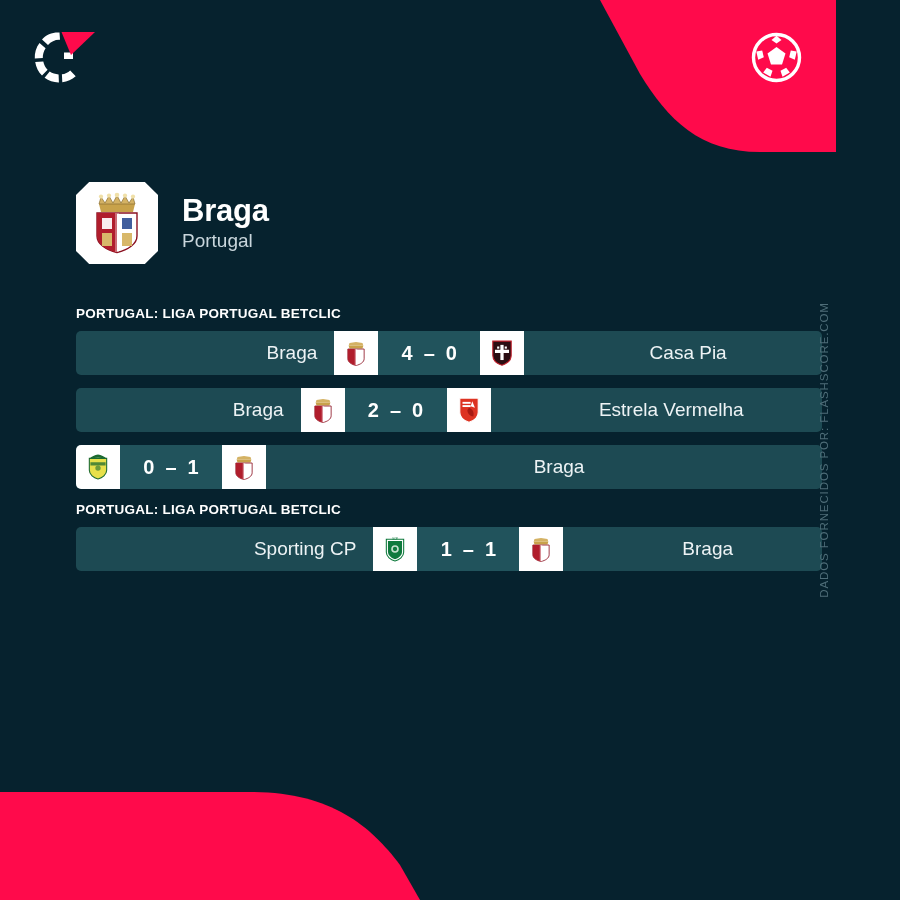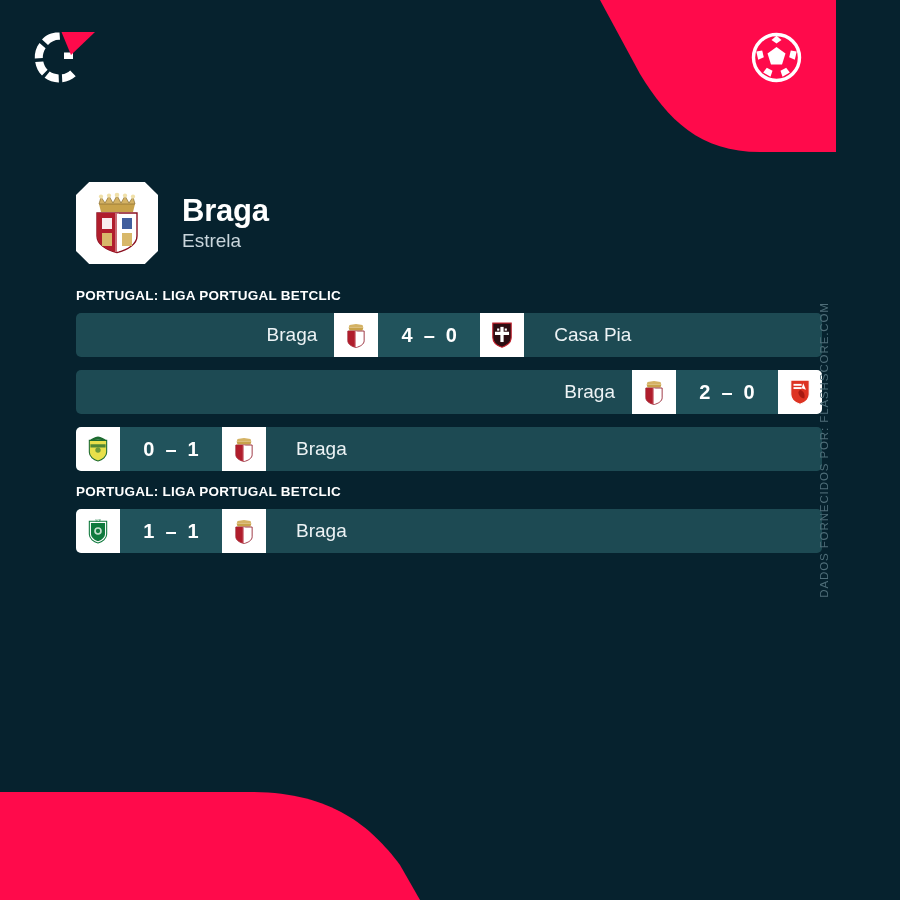--- a/index.html
+++ b/index.html
@@ -72,21 +72,21 @@
   .team-country {
     font-size: 19px;
     color: #c9d6dc;
     font-weight: normal;
     line-height: 1.2;
   }
 
   
   .matches {
     position: absolute;
-    left: 76px; top: 288px;
+    left: 76px; top: 306px;
     width: 746px;
   }
   .match-group { margin-bottom: 13px; }
   .league-label {
     font-size: 13.5px;
     font-weight: bold;
     color: #ffffff;
     letter-spacing: 0.25px;
     margin-bottom: 10px;
     text-transform: uppercase;
@@ -123,21 +123,21 @@
     align-items: center;
     justify-content: center;
     gap: 11px;
     font-size: 20px;
     font-weight: bold;
     color: #ffffff;
   }
   .score-dash { color: #ffffff; font-weight: bold; }
   .away-name {
     flex: 1 1 auto;
-    text-align: left;
+    text-align: center;
     padding-left: 30px;
     font-size: 19px;
     color: #edf3f5;
     white-space: nowrap;
   }
 
   
   .attribution {
     position: absolute;
     right: 6px;
@@ -201,21 +201,21 @@
 
         <rect x="12" y="26" width="10" height="11" fill="#ffffff" opacity="0.92"></rect>
         <rect x="32" y="26" width="10" height="11" fill="#2c4d92" opacity="0.9"></rect>
         <rect x="12" y="41" width="10" height="13" fill="#d8b86a"></rect>
         <rect x="32" y="41" width="10" height="13" fill="#d8b86a"></rect>
         <rect x="25" y="21" width="4" height="39" fill="#ffffff" opacity="0.35"></rect>
       </svg>
     </div>
     <div class="team-text">
       <div class="team-name">Braga</div>
-      <div class="team-country">Estrela</div>
+      <div class="team-country">Portugal</div>
     </div>
   </div>
 
   <div class="matches">
 
     <div class="match-group">
       <div class="league-label">PORTUGAL: LIGA PORTUGAL BETCLIC</div>
       <div class="match-row">
         <div class="home-name">Braga</div>
         <div class="crest-cell">
@@ -264,20 +264,21 @@
         </div>
         <div class="crest-cell">
           <svg width="22" height="26" viewBox="0 0 40 48">
             <path d="M3,2 L37,2 L37,28 C37,38 28,44 20,46.5 C12,44 3,38 3,28 Z" fill="#dd3322" stroke="#ffffff" stroke-width="2"></path>
             <rect x="8" y="9" width="15" height="3.5" fill="#ffffff"></rect>
             <rect x="8" y="15" width="15" height="3.5" fill="#ffffff"></rect>
             <path d="M20,20 C26,22 30,28 28,36 C22,36 17,30 17,24 Z" fill="#a81a12"></path>
             <path d="M26,8 L31,20 L23,17 Z" fill="#ffffff"></path>
           </svg>
         </div>
+        <div class="away-name">Estrela Vermelha</div>
       </div>
     </div>
 
     <div class="match-group">
       <div class="match-row">
         <div class="crest-cell">
           <svg width="22" height="26" viewBox="0 0 40 48">
             <path d="M4,8 L36,8 L36,30 C36,38 28,44 20,46 C12,44 4,38 4,30 Z" fill="#e8e04a" stroke="#1d6b30" stroke-width="2"></path>
             <path d="M6,15 L34,15 L34,21 L6,21 Z" fill="#1d6b30" opacity="0.75"></path>
             <path d="M20,1 C26,2 32,5 35,8 L20,7 L5,8 C8,5 14,2 20,1 Z" fill="#1d6b30"></path>
@@ -298,20 +299,21 @@
             <rect x="24" y="20" width="6" height="40" fill="#ffffff" opacity="0.5"></rect>
           </svg>
         </div>
         <div class="away-name">Braga</div>
       </div>
     </div>
 
     <div class="match-group">
       <div class="league-label">PORTUGAL: LIGA PORTUGAL BETCLIC</div>
       <div class="match-row">
+        <div class="home-name">Sporting CP</div>
         <div class="crest-cell">
           <svg width="22" height="26" viewBox="0 0 40 48">
             <path d="M4,6 L36,6 L36,30 C36,38 28,44 20,46 C12,44 4,38 4,30 Z" fill="#ffffff" stroke="#0f7a3d" stroke-width="2"></path>
             <path d="M7,9 L33,9 L33,29 C33,36 26,41 20,43 C14,41 7,36 7,29 Z" fill="#0f7a3d"></path>
             <circle cx="20" cy="24" r="7" fill="#e6f2e8" opacity="0.85"></circle>
             <circle cx="20" cy="24" r="4" fill="#0f7a3d"></circle>
             <text x="20" y="7.5" font-size="5" fill="#0f7a3d" text-anchor="middle" font-family="Liberation Sans, sans-serif">SCP</text>
           </svg>
         </div>
         <div class="score-cell">

